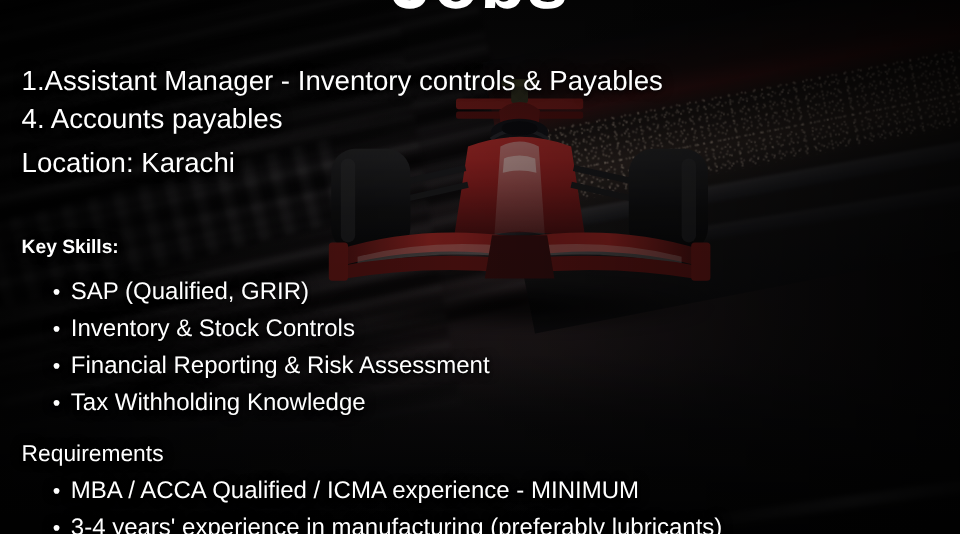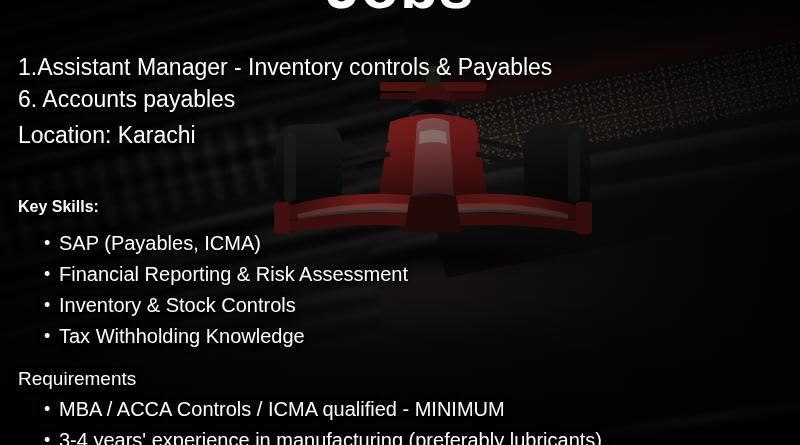--- a/index.html
+++ b/index.html
@@ -330,34 +330,34 @@
 
     <div class="bg-vignette"></div>
   </div>
 
   <div class="content">
 
     <div class="title-clip">Jobs</div>
 
     <div class="line job-1">1.Assistant Manager - Inventory controls &amp; Payables</div>
 
-    <div class="line job-2">6. Accounts payables</div>
+    <div class="line job-2">4. Accounts payables</div>
 
     <div class="line job-loc">Location: Karachi</div>
 
     <div class="heading h-key">Key Skills:</div>
 
     <ul class="bullets skills">
-      <li>SAP (Payables, ICMA)</li>
+      <li>SAP (Qualified, GRIR)</li>
+      <li>Inventory &amp; Stock Controls</li>
       <li>Financial Reporting &amp; Risk Assessment</li>
-      <li>Inventory &amp; Stock Controls</li>
       <li>Tax Withholding Knowledge</li>
     </ul>
 
     <div class="heading regular h-req">Requirements</div>
 
     <ul class="bullets reqs">
-      <li>MBA / ACCA Controls / ICMA qualified - MINIMUM</li>
+      <li>MBA / ACCA Qualified / ICMA experience - MINIMUM</li>
       <li>3-4 years' experience in manufacturing (preferably lubricants)</li>
     </ul>
 
   </div>
 </div>
 
 </body></html>

